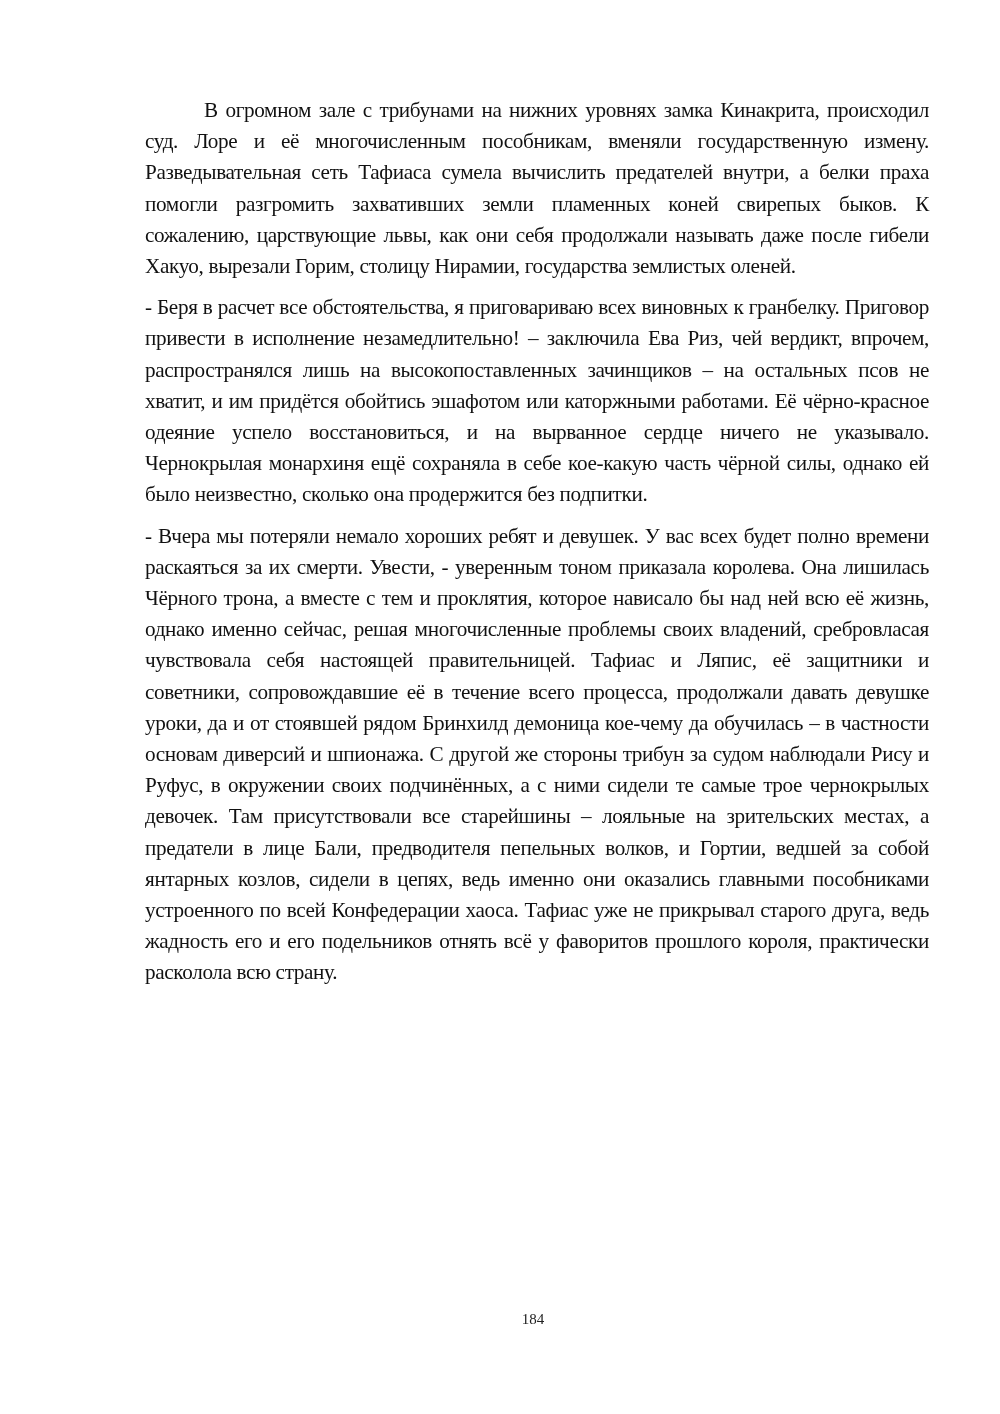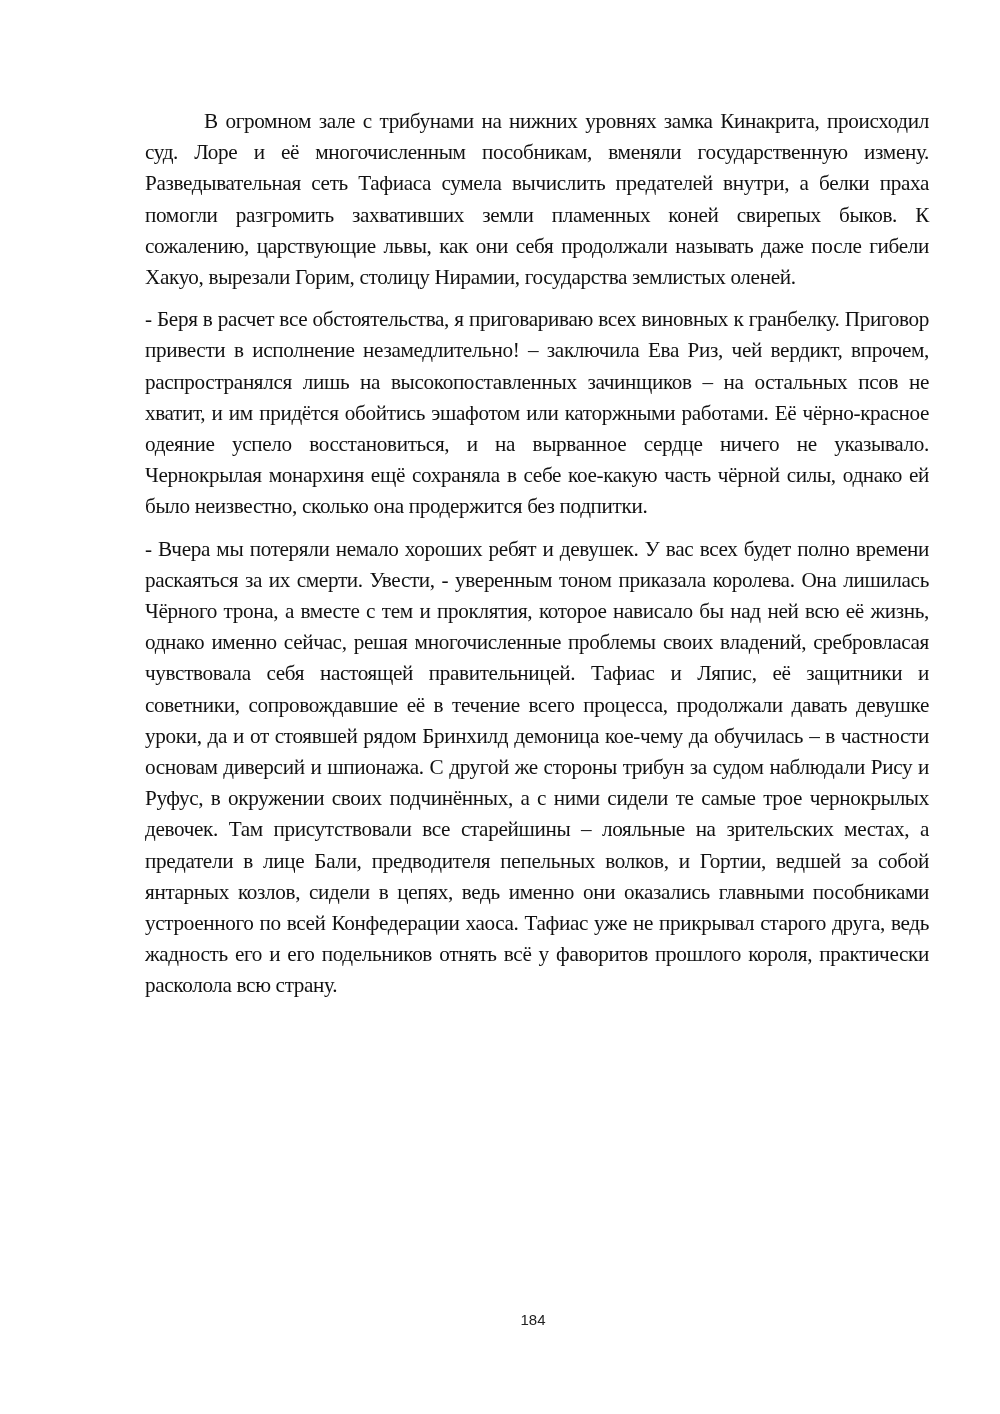--- a/index.html
+++ b/index.html
@@ -28,34 +28,34 @@
       margin: 0 0 14px 0;
       line-height: 30px;
       letter-spacing: -0.2px;
       padding-left: 10px;
     }
     .para {
       font-family: "Liberation Serif", serif;
       font-size: 21.2px;
       line-height: 31.2px;
       text-align: justify;
-      margin: 11px 0 10px 0;
+      margin: 0 0 10px 0;
       letter-spacing: -0.35px;
       word-spacing: 0px;
     }
     .para.indent {
       text-indent: 59px;
     }
     .page-number {
       position: absolute;
       left: 0;
       width: 1000px;
       top: 1311px;
       text-align: center;
-      font-family: Liberation Sans, sans-serif;
+      font-family: Liberation Serif, serif;
       font-size: 15px;
       color: #222222;
       padding-left: 66px;
       box-sizing: border-box;
     }
   </style>
 </head>
 <body>
 
 <div class="page">

